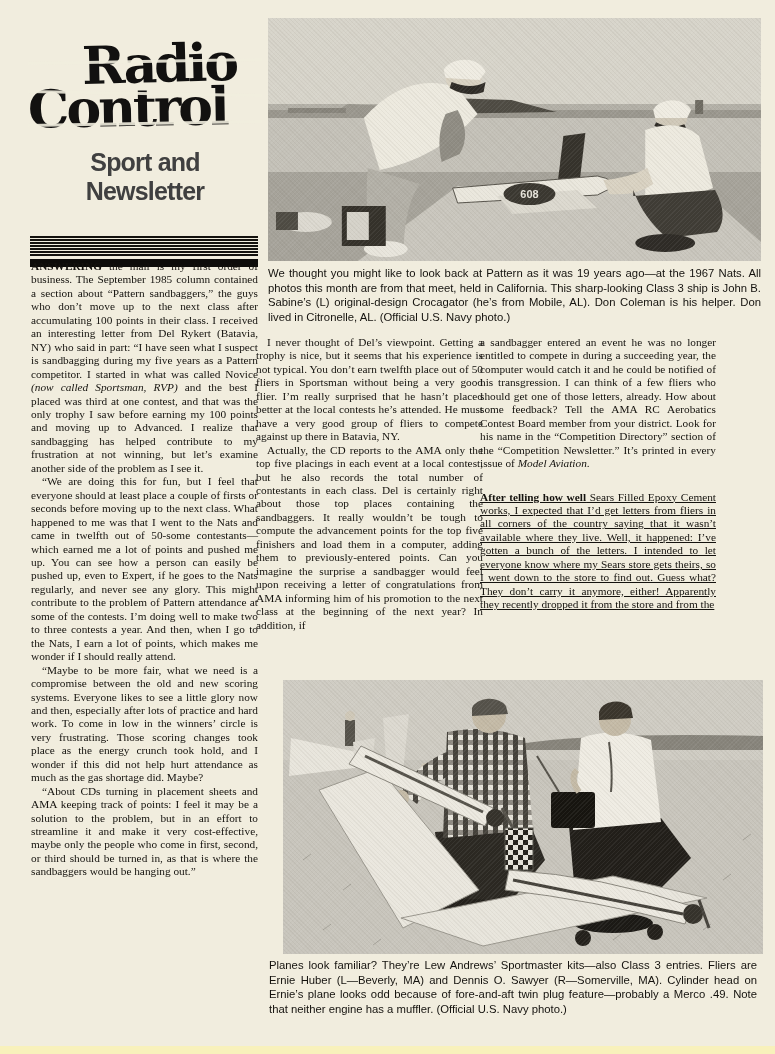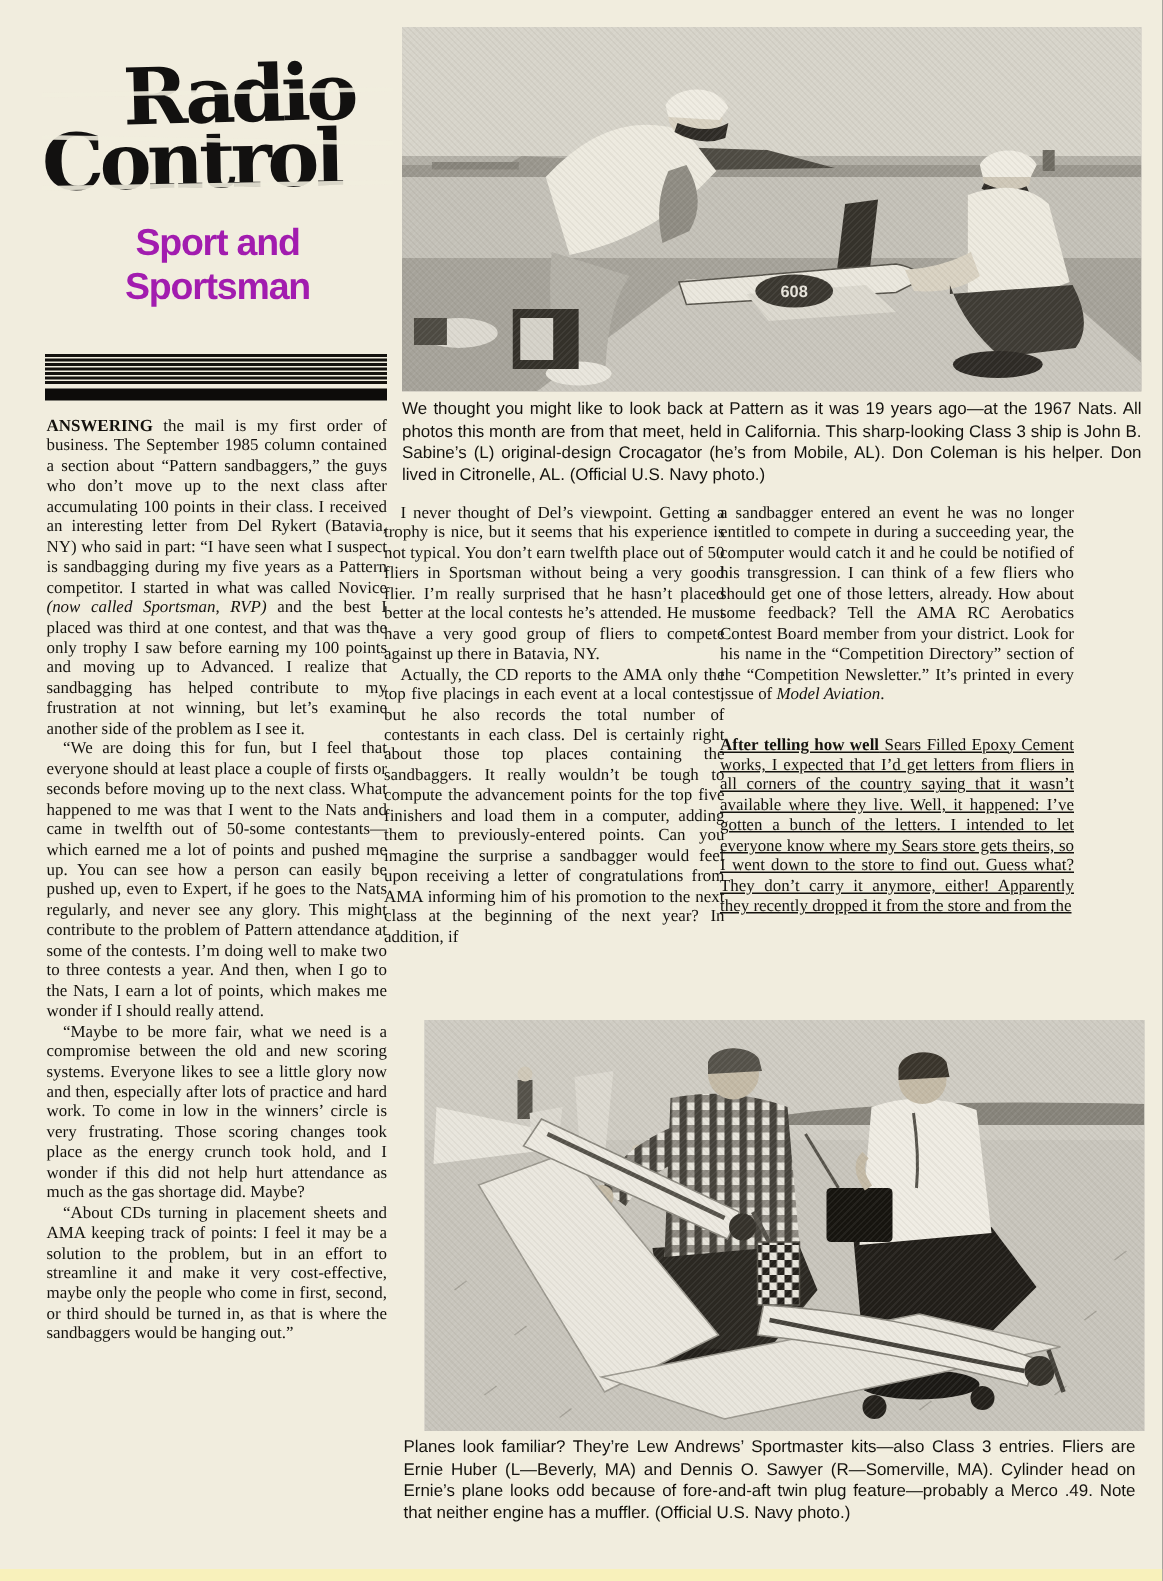--- a/index.html
+++ b/index.html
@@ -10,39 +10,39 @@
   .logo-line{position:absolute;font-family:"DejaVu Serif",serif;font-weight:900;
              font-size:52px;line-height:1;letter-spacing:-3px;color:#121110;}
   .logo-radio{left:54px;top:8px;transform:rotate(-1.5deg);}
   .logo-control{left:0px;top:52px;transform:rotate(-1deg);}
   .crack{position:absolute;left:0;right:0;height:3px;background:#f1edde;opacity:.9;pointer-events:none;}
   .c1{top:30px;transform:rotate(-1deg);}
   .c2{top:62px;transform:rotate(1deg);}
   .c3{top:92px;transform:rotate(-1deg);}
   .subtitle{position:absolute;left:28px;top:148px;width:234px;text-align:center;
             font-family:"Liberation Sans",sans-serif;font-weight:bold;font-size:25px;
-            line-height:29px;letter-spacing:-.8px;color:#a21caf;}
+            line-height:29px;letter-spacing:-.8px;color:#404040;}
   .rules{position:absolute;left:30px;top:236px;width:228px;}
   .rules .rule{height:2px;background:#14120e;margin-bottom:1px;}
   .rules .bar{height:8px;background:#0d0c0a;margin-top:3px;}
   
   .photo{position:absolute;background:#c9c6bd;overflow:hidden;}
   .photo svg{display:block;width:100%;height:100%;}
   .photo::after{content:"";position:absolute;inset:0;pointer-events:none;
     background:repeating-linear-gradient(45deg,rgba(60,52,40,.05) 0 1px,transparent 1px 3px),
                repeating-linear-gradient(-45deg,rgba(255,255,255,.06) 0 1px,transparent 1px 3px);}
   .photo-top{left:268px;top:18px;width:493px;height:243px;}
   .photo-bottom{left:283px;top:680px;width:480px;height:274px;}
   .caption{position:absolute;font-family:"Liberation Sans",sans-serif;font-weight:normal;
            font-size:11.3px;line-height:14.6px;text-align:justify;color:#14120e;}
   .caption-top{left:268px;top:266px;width:493px;}
   .caption-bottom{left:269px;top:958px;width:488px;}
   
   .col{position:absolute;font-size:11.3px;line-height:13.45px;text-align:justify;color:#14120e;}
-  .col1{left:31px;top:278px;width:227px;}
+  .col1{left:31px;top:260px;width:227px;}
   .col2{left:256px;top:336px;width:227px;}
   .col3{left:480px;top:336px;width:236px;}
   .para{margin:0;}
   .para.indent{text-indent:11px;}
   .para.lead-space{margin-top:20px;text-decoration:underline;}
   .seg-b{font-weight:bold;}
   .seg-i{font-style:italic;}
   
   .footer{position:absolute;left:36px;top:1058px;font-family:Liberation Serif, serif;
           font-size:22px;color:#121110;}
@@ -56,21 +56,21 @@
 
   <div class="logo">
     <div class="logo-line logo-radio">Radio</div>
     <div class="logo-line logo-control">Control</div>
     <i class="crack c1"></i>
     <i class="crack c2"></i>
     <i class="crack c3"></i>
   </div>
   <div class="subtitle">
     <div>Sport and</div>
-    <div>Sportsman</div>
+    <div>Newsletter</div>
   </div>
   <div class="rules">
     <div class="rule"></div>
       <div class="rule"></div>
       <div class="rule"></div>
       <div class="rule"></div>
     <div class="rule"></div>
       <div class="rule"></div>
       <div class="rule"></div>
     <div class="bar"></div>

